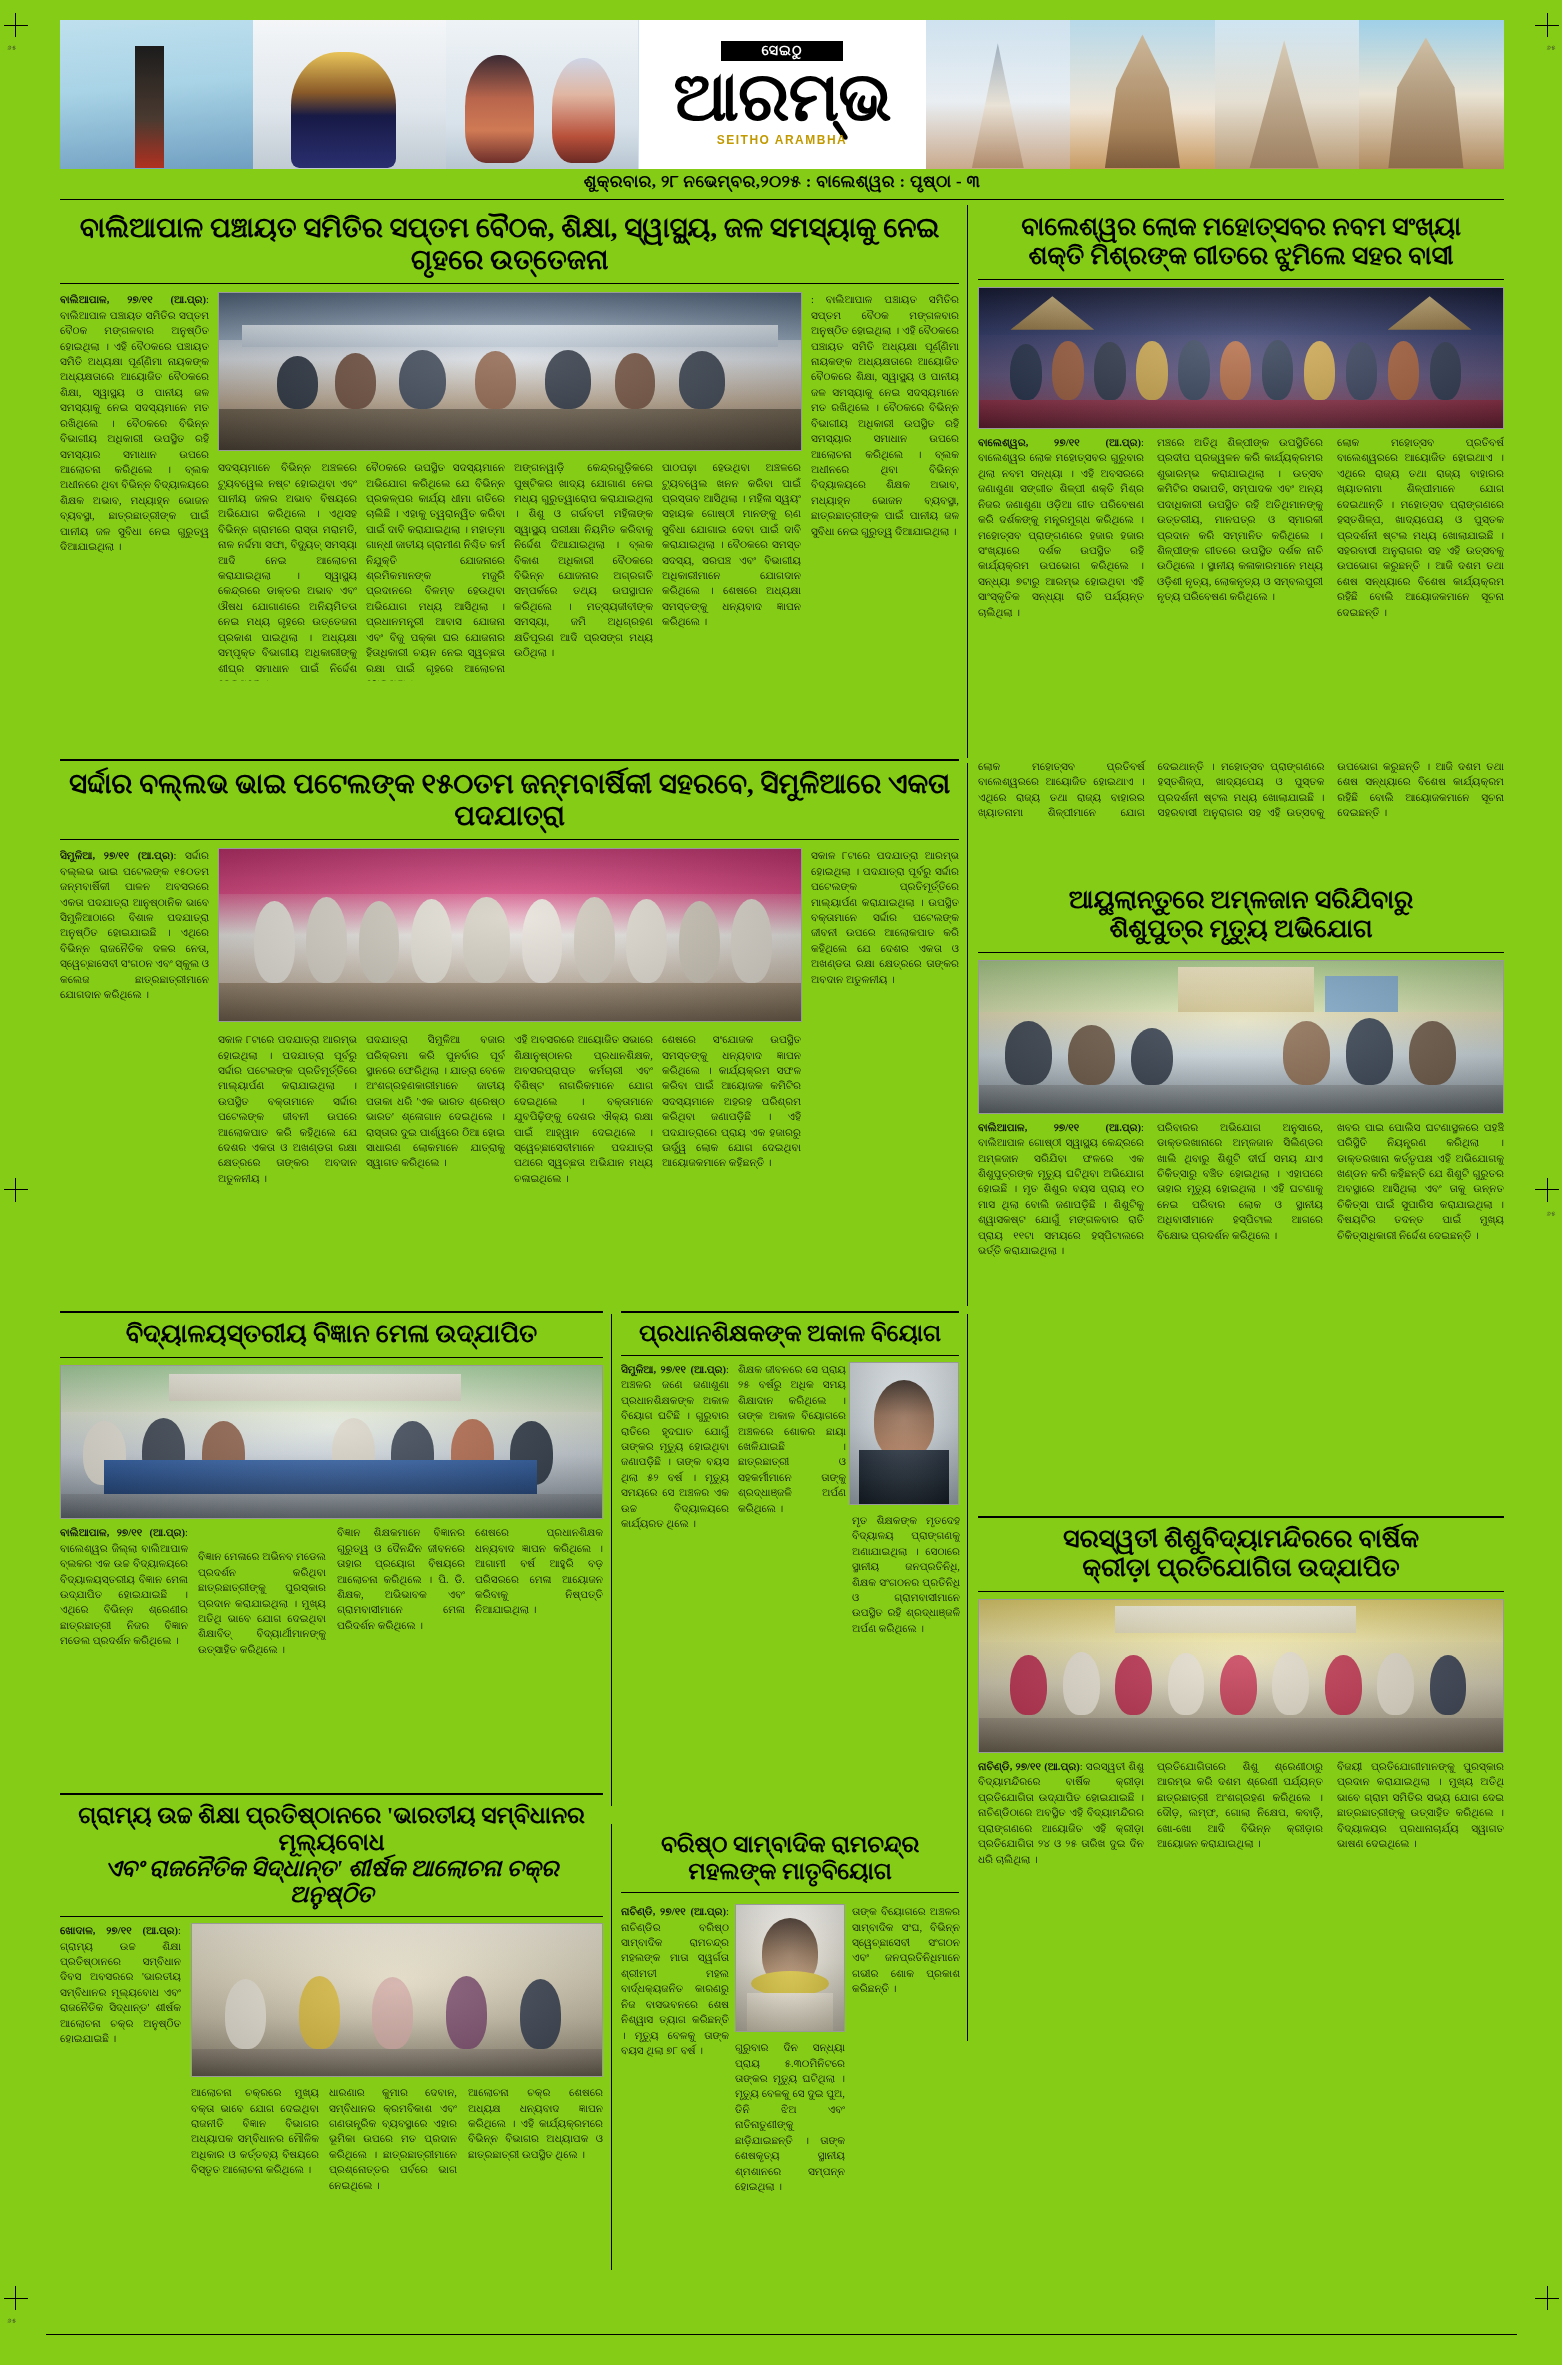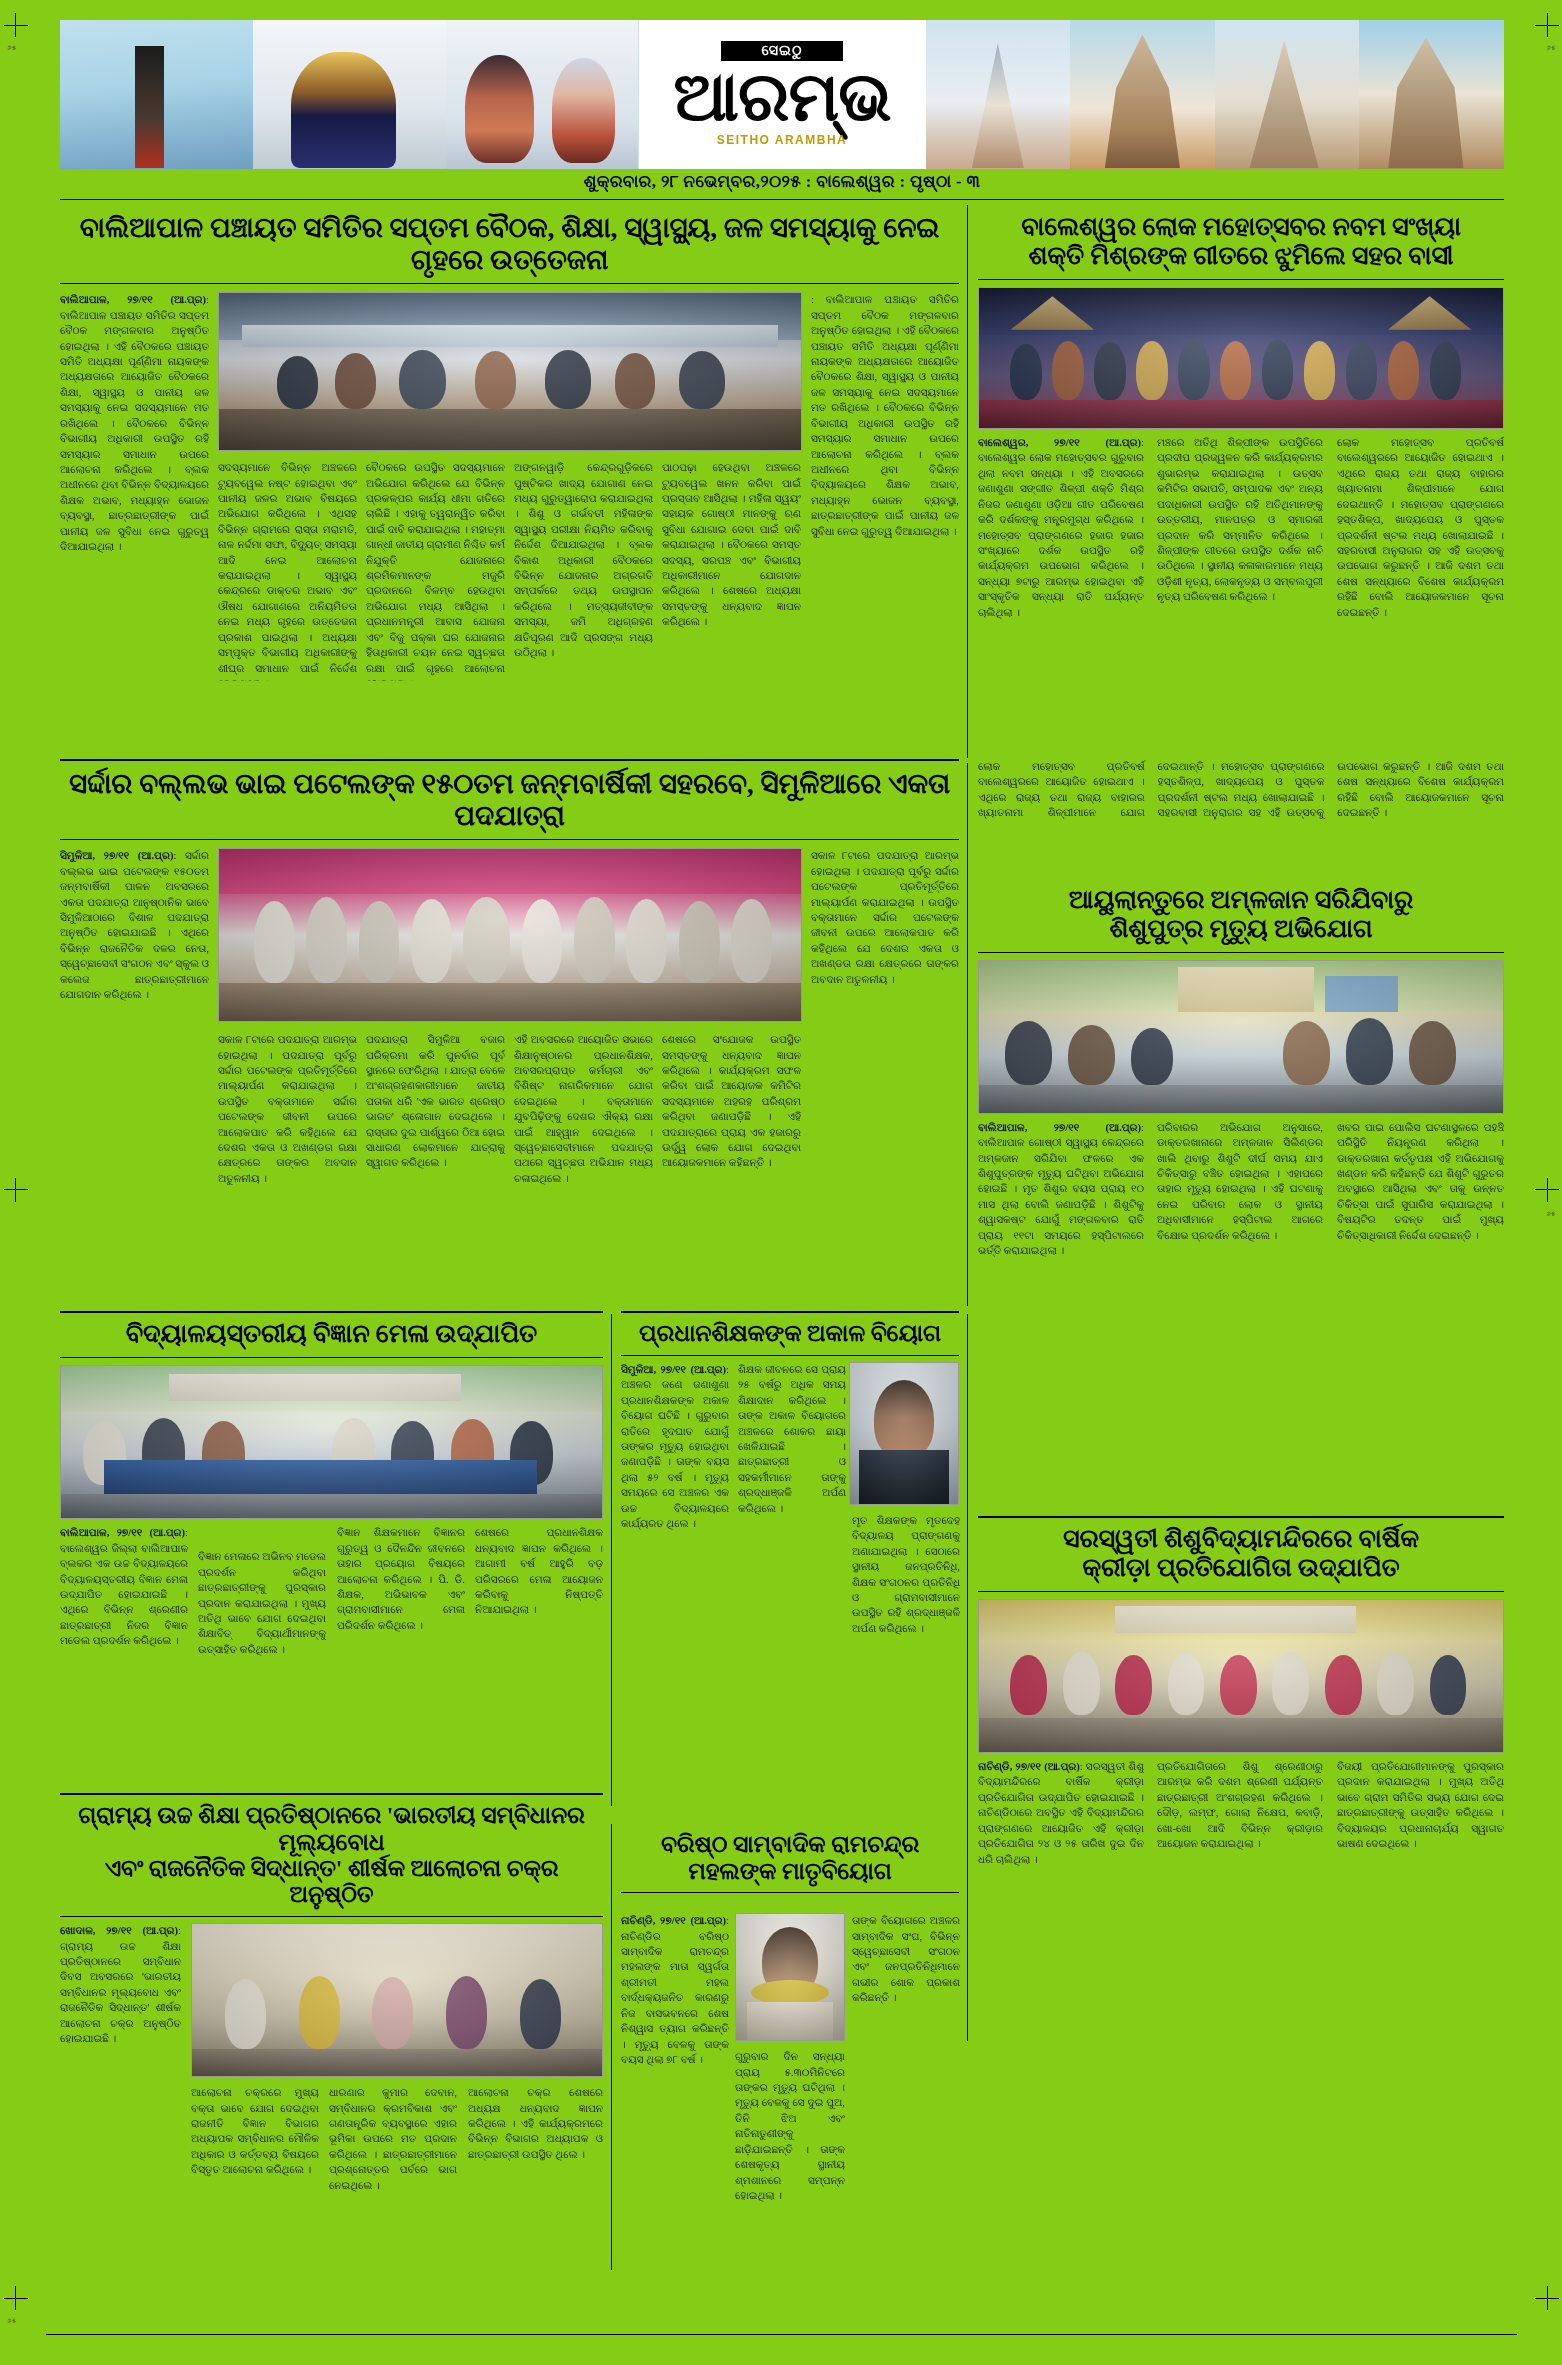--- a/index.html
+++ b/index.html
@@ -378,21 +378,21 @@
         <p><span class="lede">ନାଚିଣ୍ଡି, ୨୭/୧୧ (ଆ.ପ୍ର)</span><span>: ସରସ୍ୱତୀ ଶିଶୁ ବିଦ୍ୟାମନ୍ଦିରରେ ବାର୍ଷିକ କ୍ରୀଡ଼ା ପ୍ରତିଯୋଗିତା ଉଦ୍ଯାପିତ ହୋଇଯାଇଛି । ନାଚିଣ୍ଡିଠାରେ ଅବସ୍ଥିତ ଏହି ବିଦ୍ୟାମନ୍ଦିରର ପ୍ରାଙ୍ଗଣରେ ଆୟୋଜିତ ଏହି କ୍ରୀଡ଼ା ପ୍ରତିଯୋଗିତା ୨୪ ଓ ୨୫ ତାରିଖ ଦୁଇ ଦିନ ଧରି ଚାଲିଥିଲା ।</span></p>
       </div>
       <div class="body-text" style="position:absolute; left:179px; top:0; width:166px; height:625px; overflow:hidden;">ପ୍ରତିଯୋଗିତାରେ ଶିଶୁ ଶ୍ରେଣୀଠାରୁ ଆରମ୍ଭ କରି ଦଶମ ଶ୍ରେଣୀ ପର୍ଯ୍ୟନ୍ତ ଛାତ୍ରଛାତ୍ରୀ ଅଂଶଗ୍ରହଣ କରିଥିଲେ । ଦୌଡ଼, ଲମ୍ଫ, ଗୋଲା ନିକ୍ଷେପ, କବାଡ଼ି, ଖୋ-ଖୋ ଆଦି ବିଭିନ୍ନ କ୍ରୀଡ଼ାର ଆୟୋଜନ କରାଯାଇଥିଲା ।</div>
       <div class="body-text" style="position:absolute; left:359px; top:0; width:167px; height:625px; overflow:hidden;">ବିଜୟୀ ପ୍ରତିଯୋଗୀମାନଙ୍କୁ ପୁରସ୍କାର ପ୍ରଦାନ କରାଯାଇଥିଲା । ମୁଖ୍ୟ ଅତିଥି ଭାବେ ଗ୍ରାମ ସମିତିର ସଭ୍ୟ ଯୋଗ ଦେଇ ଛାତ୍ରଛାତ୍ରୀଙ୍କୁ ଉତ୍ସାହିତ କରିଥିଲେ । ବିଦ୍ୟାଳୟର ପ୍ରଧାନାଚାର୍ଯ୍ୟ ସ୍ୱାଗତ ଭାଷଣ ଦେଇଥିଲେ ।</div>
     </div>
   </div>
 
   <div class="article" style="left:60px; top:1793px; width:543px;">
     <div class="hr-thick"></div>
     <div class="headline hl-md" style="padding-top:7.2px;">ଗ୍ରାମ୍ୟ ଉଚ୍ଚ ଶିକ୍ଷା ପ୍ରତିଷ୍ଠାନରେ 'ଭାରତୀୟ ସମ୍ବିଧାନର ମୂଲ୍ୟବୋଧ</div>
-    <div class="headline hl-md" style="padding-bottom:8.2px;">ଏବଂ ରାଜନୈତିକ ସିଦ୍ଧାନ୍ତ' ଶୀର୍ଷକ ଆଲୋଚନା ଚକ୍ର ଅନୁଷ୍ଠିତ</div>
+    <div class="headline hl-md" style="padding-bottom:8.2px;font-style:italic;">ଏବଂ ରାଜନୈତିକ ସିଦ୍ଧାନ୍ତ' ଶୀର୍ଷକ ଆଲୋଚନା ଚକ୍ର ଅନୁଷ୍ଠିତ</div>
     <div class="hr-thin"></div>
 
     <div style="position:relative; margin-top:6.1px; height:451px;">
       <div class="photo" style="position:absolute; left:131px; top:0; width:412px; height:154px;">
         <div class="grad" style="background:linear-gradient(180deg,#f0ead6 0%,#e4dcc4 30%,#c9c0a8 62%,#8b8270 100%);"></div>
         <div class="pbar" style="left:0;top:0;width:100%;height:34%;background:linear-gradient(180deg,#f4eedc,#e0d8c0);"></div>
         <div class="pfig" style="left:8%;top:36%;width:10%;height:46%;background:#e8e2d4;"></div>
         <div class="pfig" style="left:26%;top:34%;width:10%;height:48%;background:#d8b83a;"></div>
         <div class="pfig" style="left:44%;top:35%;width:10%;height:47%;background:#cfa8a0;"></div>
         <div class="pfig" style="left:62%;top:34%;width:10%;height:48%;background:#7a4a6a;"></div>
@@ -410,21 +410,21 @@
     </div>
   </div>
 
   <div class="vr" style="left:611px; top:1824px; height:446px;"></div>
 
   <div class="article" style="left:621px; top:1824px; width:338px;">
     <div class="headline hl-md" style="padding-top:7.2px;">ବରିଷ୍ଠ ସାମ୍ବାଦିକ ରାମଚନ୍ଦ୍ର</div>
     <div class="headline hl-md" style="padding-bottom:8.2px;">ମହଲଙ୍କ ମାତୃବିୟୋଗ</div>
     <div class="hr-thin"></div>
 
-    <div style="position:relative; margin-top:20px; height:405px;">
+    <div style="position:relative; margin-top:11px; height:405px;">
       <div class="photo" style="position:absolute; left:114px; top:0; width:110px; height:128px;">
         <div class="grad" style="background:linear-gradient(180deg,#f4f2ec 0%,#e6e2d6 45%,#b8b2a2 100%);"></div>
         <div class="pfig" style="left:24%;top:10%;width:52%;height:54%;background:linear-gradient(180deg,#3a2a20,#8a6a4e 55%,#c8a07a 100%);"></div>
         <div class="pbar" style="left:14%;top:52%;width:72%;height:20%;background:#d8c23a;border-radius:50%;"></div>
         <div class="pbar" style="left:10%;top:70%;width:80%;height:30%;background:linear-gradient(180deg,#e8e2d2,#c4bda8);"></div>
         <div class="vign"></div>
       </div>
 
       <div class="body-text" style="position:absolute; left:0; top:0; width:108px; height:400px; overflow:hidden;">
         <p><span class="lede">ନାଚିଣ୍ଡି, ୨୭/୧୧ (ଆ.ପ୍ର)</span><span>: ନାଚିଣ୍ଡିର ବରିଷ୍ଠ ସାମ୍ବାଦିକ ରାମଚନ୍ଦ୍ର ମହଲଙ୍କ ମାତା ସ୍ୱର୍ଗତା ଶ୍ରୀମତୀ ମହଲ ବାର୍ଦ୍ଧକ୍ୟଜନିତ କାରଣରୁ ନିଜ ବାସଭବନରେ ଶେଷ ନିଶ୍ୱାସ ତ୍ୟାଗ କରିଛନ୍ତି । ମୃତ୍ୟୁ ବେଳକୁ ତାଙ୍କ ବୟସ ଥିଲା ୭୮ ବର୍ଷ ।</span></p>

